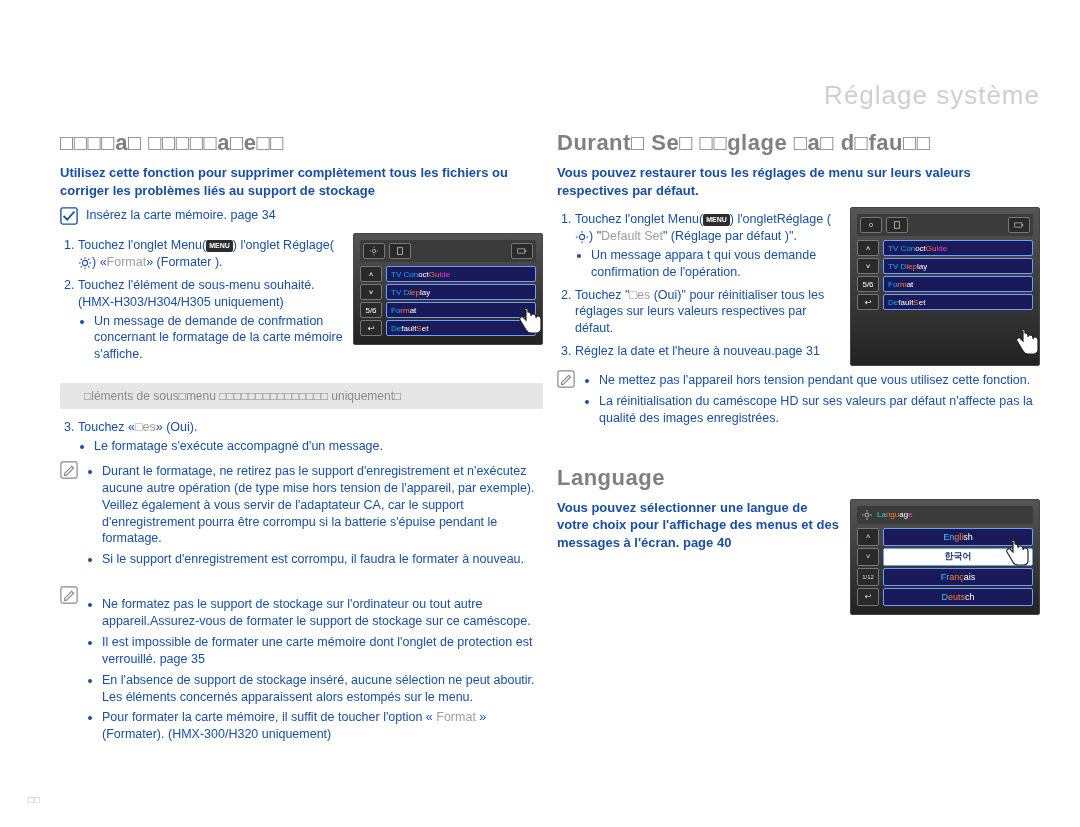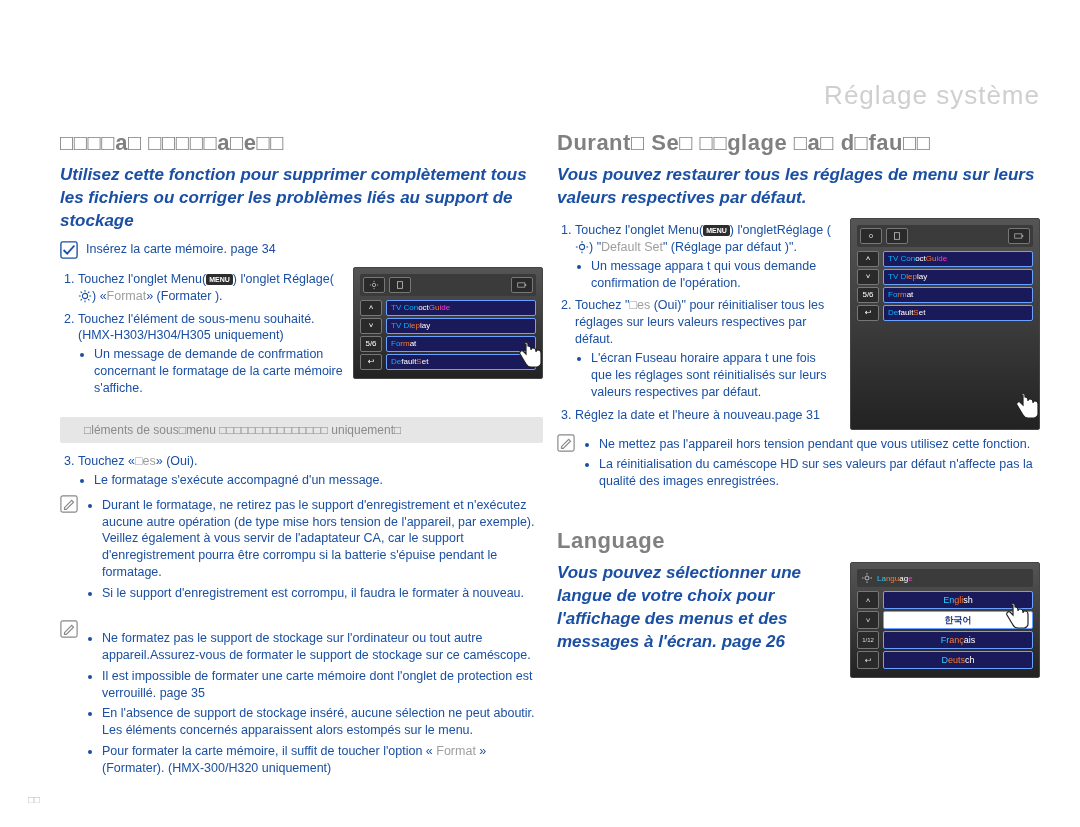--- a/index.html
+++ b/index.html
@@ -1,21 +1,21 @@
 <!DOCTYPE html>
 <html><head>
 <meta charset="utf-8">
 <style>
   html,body{margin:0;padding:0;background:#fff;font-family:Arial,Helvetica,sans-serif;}
   .page{width:1080px;height:827px;box-sizing:border-box;padding:80px 40px 20px 60px;position:relative;color:#333;}
   .section-title-right{position:absolute;top:80px;right:40px;font-size:26px;color:#cfcfcf;font-weight:300;letter-spacing:1px;}
   .cols{display:flex;gap:14px;margin-top:40px;}
   .col{flex:1;min-width:0;}
   h2{font-family:Arial,sans-serif;font-size:22px;color:#808080;margin:10px 0 8px 0;font-weight:bold;letter-spacing:0.5px;}
-  .intro{color:#1a4fa3;font-size:17px;font-weight:bold;line-height:1.35;margin:2px 0 8px 0;font-style:italic;}
+  .intro{color:#1a4fa3;font-size:13px;font-weight:bold;line-height:1.35;margin:2px 0 8px 0;}
   .noteline{display:flex;align-items:flex-start;gap:8px;margin:4px 0 8px 0;}
   .note-icon{width:18px;height:18px;flex:0 0 18px;display:inline-flex;align-items:center;justify-content:center;}
   .note-icon svg{width:18px;height:18px;}
   .blue-small{color:#1a4fa3;font-size:12.5px;line-height:1.35;}
   ol.steps{list-style:decimal;padding-left:18px;margin:4px 0 6px 0;color:#1a4fa3;font-size:12.5px;}
   ol.steps li{margin:2px 0 6px 0;line-height:1.35;}
   .gray-inline{color:#9e9e9e;}
   .menu-badge{display:inline-flex;align-items:center;justify-content:center;background:#2d2d2d;color:#fff;font-size:7px;font-weight:bold;border-radius:2px;padding:1px 3px;vertical-align:middle;}
   .gear-badge{display:inline-flex;width:14px;height:14px;vertical-align:middle;}
   ul.bullets{list-style:disc;padding-left:16px;margin:2px 0 6px 0;color:#1a4fa3;font-size:12.5px;}
@@ -224,23 +224,20 @@
                       <line x1="13" y1="8" x2="15" y2="8"></line>
                     </g>
                   </svg>
                 </span><span>)  "</span><span class="gray-inline">Default Set</span><span>" (Réglage par défaut )".</span>
               <ul class="bullets">
                   <li>Un message appara t qui vous demande confirmation de l'opération.</li>
                 </ul>
             </li>
             <li>
               <span>Touchez "</span><span class="gray-inline">□es</span><span> (Oui)" pour réinitialiser tous les réglages sur leurs valeurs respectives par défaut.</span>
-              <ul class="bullets">
-                  <li>L'écran Fuseau horaire appara t une fois que les réglages sont réinitialisés sur leurs valeurs respectives par défaut.</li>
-                </ul>
             </li>
             <li>Réglez la date et l'heure à nouveau.page 31</li>
           </ol>
         </div>
 
         <div class="minipanel">
           <div class="mp-toolbar">
             <span class="mp-btn">
                 <svg viewBox="0 0 12 12">
                   <circle cx="6" cy="6" r="2" fill="none" stroke="#bbb"></circle>
@@ -353,21 +350,21 @@
               <span class="lang-item">
                 <span class="hl1">D</span>
                 <span class="hl2">euts</span>
                 <span>ch</span>
               </span>
             </div>
           <span class="lang-hand"><svg viewBox="0 0 36 36">
                 <path d="M14 6 v10 l-3 -3 c-2 -1 -4 1 -3 3 l6 10 c1 2 3 3 5 3 h6 c2 0 4 -2 4 -4 v-10 c0 -2 -2 -3 -3 -3 c-1 0 -2 1 -2 2 v-1 c0 -2 -2 -3 -3 -3 c-1 0 -2 1 -2 2 v-1 c0 -2 -2 -3 -3 -3 v-2 c0 -2 -4 -2 -4 0 z" fill="#fff" stroke="#222" stroke-width="1.2"></path>
               </svg></span>
         </div>
-        <div class="intro" style="font-weight:bold">Vous pouvez sélectionner une langue de votre choix pour l'affichage des menus et des messages à l'écran.  page 26</div>
+        <div class="intro" style="font-weight:bold">Vous pouvez sélectionner une langue de votre choix pour l'affichage des menus et des messages à l'écran.  page 40</div>
         <div style="clear:both"></div>
       </div>
 
     </div>
   </div>
 
   <div class="page-num">□□</div>
 </div>
 
 </body></html>

